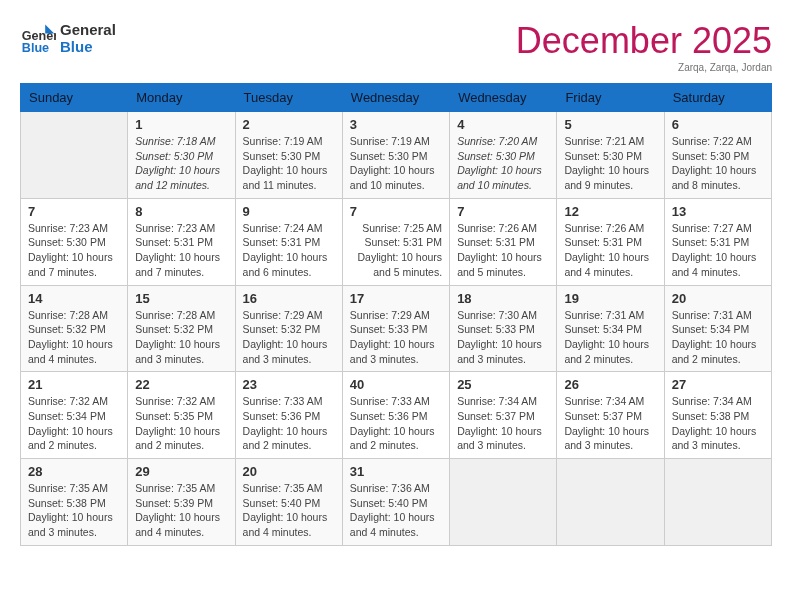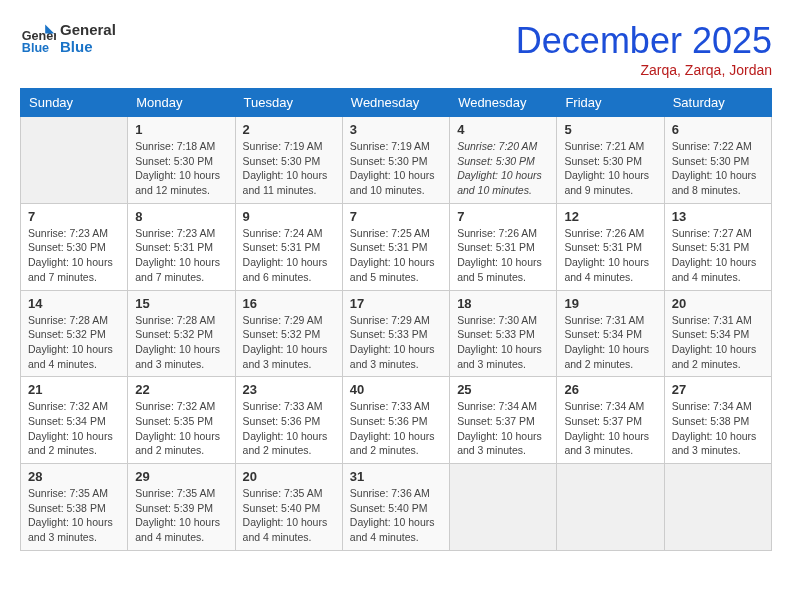--- a/index.html
+++ b/index.html
@@ -24,34 +24,34 @@
       width: 36px;
       height: 36px;
       margin-right: 4px;
     }
     .title-block {
       text-align: right;
     }
     .month-title {
       font-size: 36px;
       font-weight: normal;
-      color: #1d4ed8;
+      color: #be185d;
     }
     .subtitle {
-      font-size: 14px;
-      color: #b91c1c;
+      font-size: 10px;
+      color: #737373;
     }
     table {
       width: 100%;
       border-collapse: collapse;
       font-size: 11px;
     }
     thead tr th {
       background-color: #1a73c7;
-      color: #ffffff;
+      color: #0f172a;
       text-align: left;
       padding: 6px 8px;
       font-size: 13px;
       font-weight: normal;
       border: 1px solid #1a73c7;
     }
     tbody tr td {
       border: 1px solid #ccc;
       vertical-align: top;
       padding: 5px 7px;
@@ -111,21 +111,21 @@
         <th>Wednesday</th>
         <th>Friday</th>
         <th>Saturday</th>
       </tr>
   </thead>
   <tbody id="calendar-body">
       <tr>
         <td class="empty"></td>
         <td>
           <span class="day-num">1</span>
-          <div class="day-info" style="white-space: pre-line;">Sunrise: 7:18 AM
+          <div class="day-info" style="white-space: pre-line; font-style: italic;">Sunrise: 7:18 AM
 Sunset: 5:30 PM
 Daylight: 10 hours
 and 12 minutes.</div>
         </td>
         <td>
           <span class="day-num">2</span>
           <div class="day-info" style="white-space: pre-line;">Sunrise: 7:19 AM
 Sunset: 5:30 PM
 Daylight: 10 hours
 and 11 minutes.</div>
@@ -176,21 +176,21 @@
         </td>
         <td>
           <span class="day-num">9</span>
           <div class="day-info" style="white-space: pre-line;">Sunrise: 7:24 AM
 Sunset: 5:31 PM
 Daylight: 10 hours
 and 6 minutes.</div>
         </td>
         <td>
           <span class="day-num">7</span>
-          <div class="day-info" style="white-space: pre-line;">Sunrise: 7:25 AM
+          <div class="day-info" style="white-space: pre-line; text-align: right;">Sunrise: 7:25 AM
 Sunset: 5:31 PM
 Daylight: 10 hours
 and 5 minutes.</div>
         </td>
         <td>
           <span class="day-num">7</span>
           <div class="day-info" style="white-space: pre-line;">Sunrise: 7:26 AM
 Sunset: 5:31 PM
 Daylight: 10 hours
 and 5 minutes.</div>

